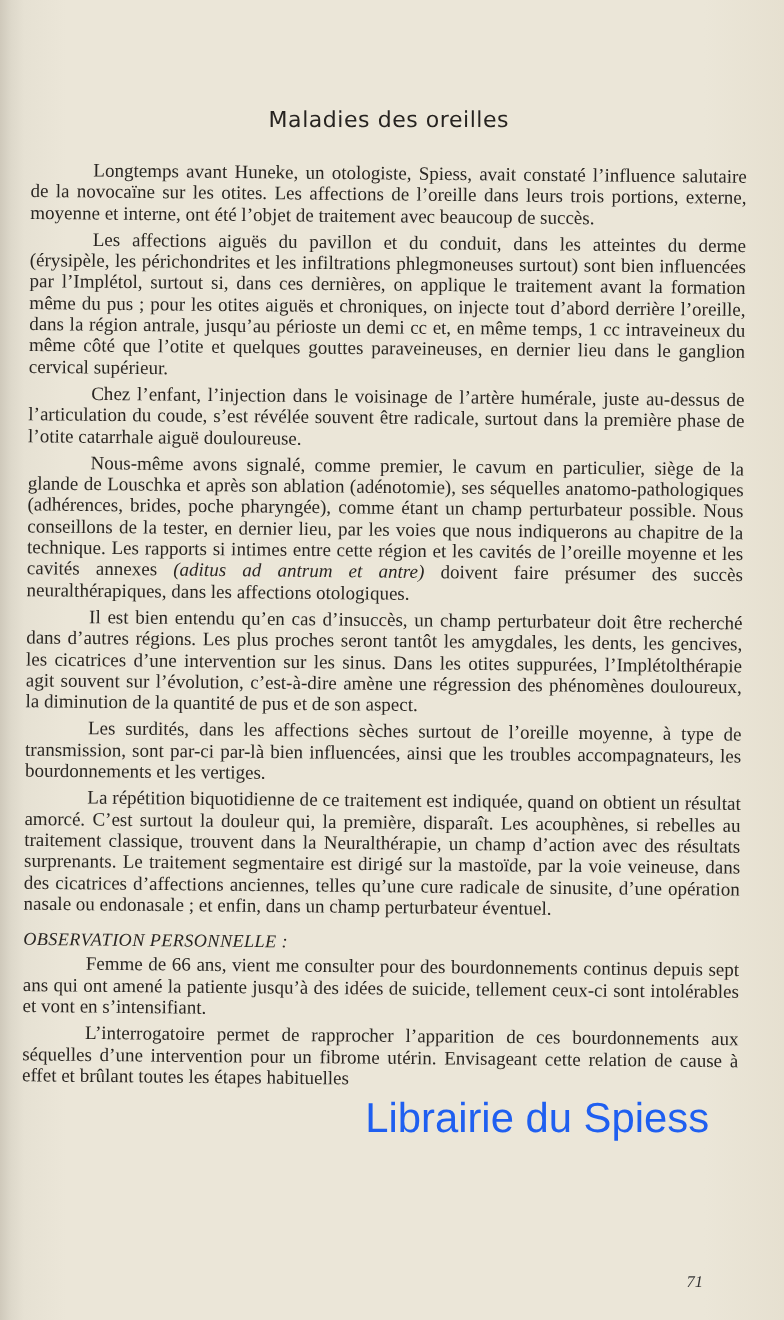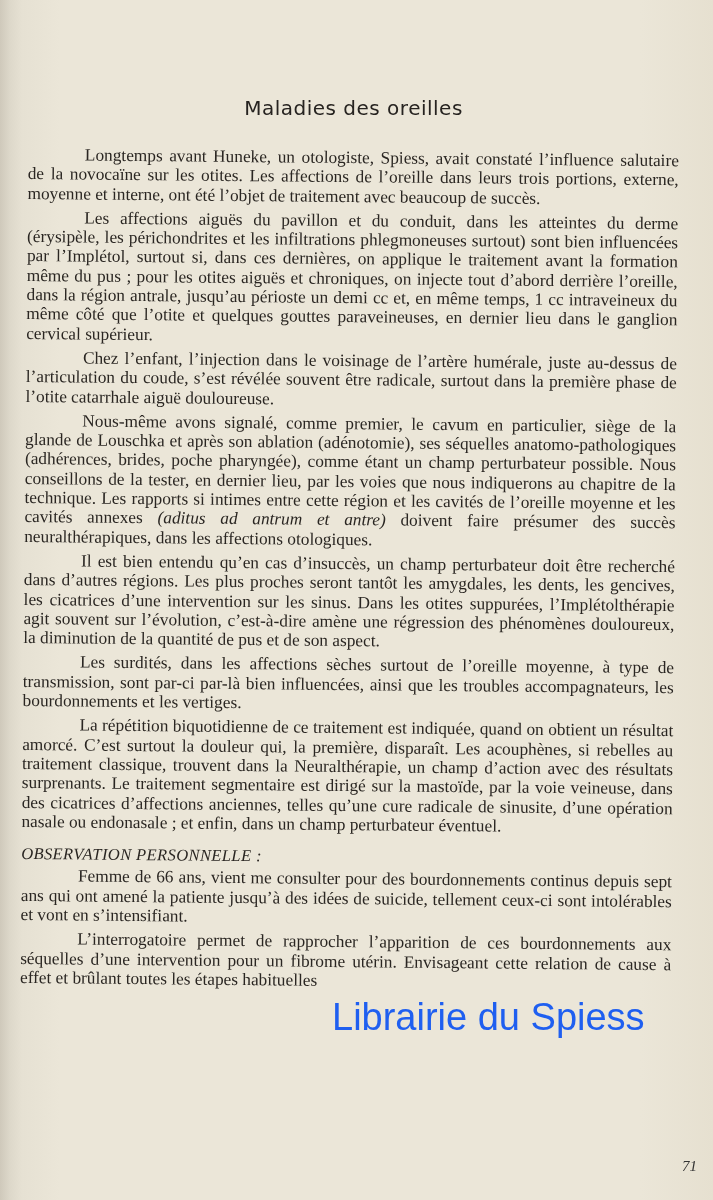--- a/index.html
+++ b/index.html
@@ -20,21 +20,21 @@
     position:absolute; left:28px; top:145px; width:651px;
     font-size:17.3px; line-height:19.3px; text-align:justify;
     transform: rotate(0.55deg); transform-origin: left top;
   }
   .para { margin:0 0 5px 0; text-indent:57px; }
   .para em { font-style:italic; }
   .heading {
     margin:13px 0 3px 0; font-style:italic; font-size:16.5px; letter-spacing:0.4px; text-indent:0;
   }
   .pagenum {
-    position:absolute; top:1158px; left:682px; font-size:15px; font-style:italic; color:#333;
+    position:absolute; top:1158px; left:624px; font-size:15px; font-style:italic; color:#333;
   }
   .watermark {
     position:absolute; left:332px; top:995px;
     font-family: "Liberation Sans", "DejaVu Sans", sans-serif;
     font-size:38px; color:#1f5ff0; letter-spacing:0px; white-space:nowrap;
     line-height:44px;
   }
 </style>
 </head>
 <body>

